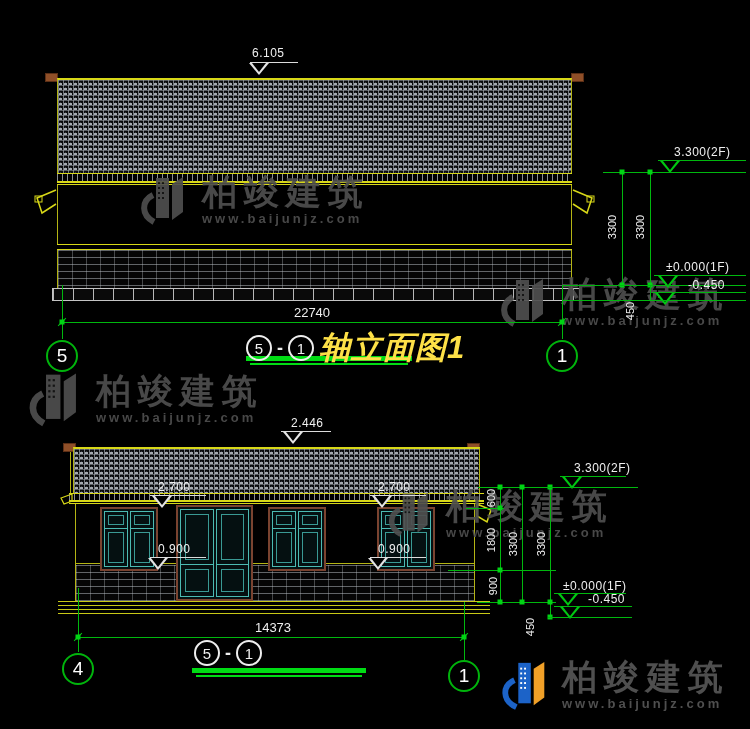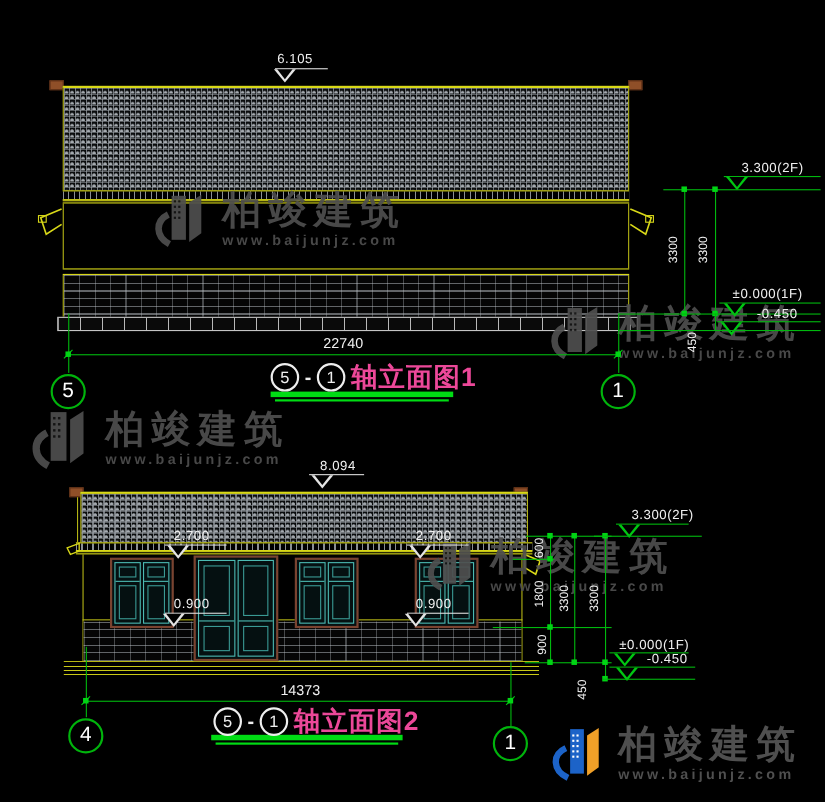--- a/index.html
+++ b/index.html
@@ -37,21 +37,21 @@
   .lvltxt{color:#efefef;font-size:12px;white-space:nowrap;letter-spacing:.5px;}
   .dimtxt{color:#efefef;font-size:13px;white-space:nowrap;transform:translate(-50%,-50%);}
   .vtext{color:#efefef;font-size:11px;white-space:nowrap;transform:translate(-50%,-50%) rotate(-90deg);}
   .bubble{width:28px;height:28px;border:2px solid #00b40c;border-radius:50%;color:#fff;
           display:flex;align-items:center;justify-content:center;font-size:19px;
           transform:translate(-50%,-50%);background:#000;}
   .titlerow{display:flex;align-items:center;gap:5px;color:#fff;}
   .tbubble{width:22px;height:22px;border:2px solid #eee;border-radius:50%;display:flex;align-items:center;
            justify-content:center;font-size:15px;color:#eee;flex:0 0 auto;}
   .tdash{font-size:18px;font-weight:bold;color:#eee;}
-  .tlabel{font-size:24px;font-weight:bold;color:#ec4899;letter-spacing:1px;}
+  .tlabel{font-size:31px;font-weight:bold;color:#fde047;letter-spacing:1px;font-style:italic;}
   .ubar{background:#00dc14;}
   
   .win{display:flex;gap:2px;padding:2px;border:2px solid #7a4330;background:#051011;box-sizing:border-box;}
   .sash{flex:1;border:1px solid #4cbab2;display:flex;flex-direction:column;}
   .sash .top{height:16px;border-bottom:1px solid #4cbab2;position:relative;}
   .sash .top i{position:absolute;inset:3px;border:1px solid #3a9a94;}
   .sash .bot{flex:1;position:relative;}
   .sash .bot i{position:absolute;inset:3px;border:1px solid #3a9a94;}
   .door{display:flex;gap:2px;padding:2px;border:2px solid #7a4330;background:#051011;box-sizing:border-box;}
   .leaf{flex:1;border:1px solid #4cbab2;display:flex;flex-direction:column;}
@@ -138,21 +138,21 @@
   <div class="abs tri g z10" style="left:658px;top:276px;"></div>
   <div class="abs gh z10" style="left:562px;top:285px;width:184px;"></div>
 
   <div class="abs lvltxt z12" style="left:688px;top:278px;">-0.450</div>
   <div class="abs gh z10" style="left:652px;top:292px;width:94px;"></div>
   <div class="abs tri g z10" style="left:655px;top:293px;"></div>
   <div class="abs gh z10" style="left:562px;top:300px;width:184px;"></div>
   <div class="abs gv z10" style="left:650px;top:285px;height:15px;"></div>
   <div class="abs vtext z12" style="left:630px;top:311px;">450</div>
 
-  <div class="abs lvltxt z12" style="left:291px;top:416px;">8.094</div>
+  <div class="abs lvltxt z12" style="left:291px;top:416px;">2.446</div>
   <div class="abs wh" style="left:281px;top:431px;width:50px;"></div>
   <div class="abs tri" style="left:283px;top:432px;"></div>
 
   <div class="abs cap" style="left:63px;top:443px;width:13px;height:9px;"></div>
   <div class="abs cap" style="left:467px;top:443px;width:13px;height:9px;"></div>
   <div class="abs tiles" style="left:73px;top:447px;width:407px;height:46px;border-top:2px solid #d8d818;border-left:1px solid #b4b414;border-right:1px solid #b4b414;box-sizing:border-box;"></div>
   <div class="abs drip" style="left:69px;top:493px;width:415px;height:7px;"></div>
   <div class="abs" style="left:69px;top:500px;width:415px;height:4px;border-top:1px solid #d8d818;border-bottom:1px solid #d8d818;box-sizing:border-box;"></div>
   <div class="abs yv" style="left:70px;top:452px;height:41px;"></div>
   <svg class="abs" style="left:475px;top:502px;" width="20" height="22">
@@ -300,21 +300,20 @@
   <div class="abs dot z10" style="left:464px;top:637px;"></div>
   <div class="abs dimtxt z12" style="left:273px;top:627px;">14373</div>
 
   <div class="abs bubble z12" style="left:78px;top:669px;">4</div>
   <div class="abs bubble z12" style="left:464px;top:676px;">1</div>
 
   <div class="abs titlerow z12" style="left:194px;top:640px;">
     <span class="tbubble">5</span>
     <span class="tdash">-</span>
     <span class="tbubble">1</span>
-    <span class="tlabel">轴立面图2</span>
   </div>
   <div class="abs ubar z10" style="left:192px;top:668px;width:174px;height:5px;"></div>
   <div class="abs ubar z10" style="left:196px;top:675px;width:166px;height:2px;"></div>
 
   <div class="abs wm" style="left:138px;top:172px;">
     <svg width="54" height="56" viewBox="0 0 54 56">
       <path d="M16 50 C3 43 3 29 15 23" stroke="#4f4f4f" stroke-width="6" fill="none"></path>
       <rect x="18" y="6" width="13" height="40" fill="#4f4f4f"></rect>
       <path d="M34 12 L45 5 L45 40 L34 48 Z" fill="#4f4f4f"></path>
       <g fill="#161616">

